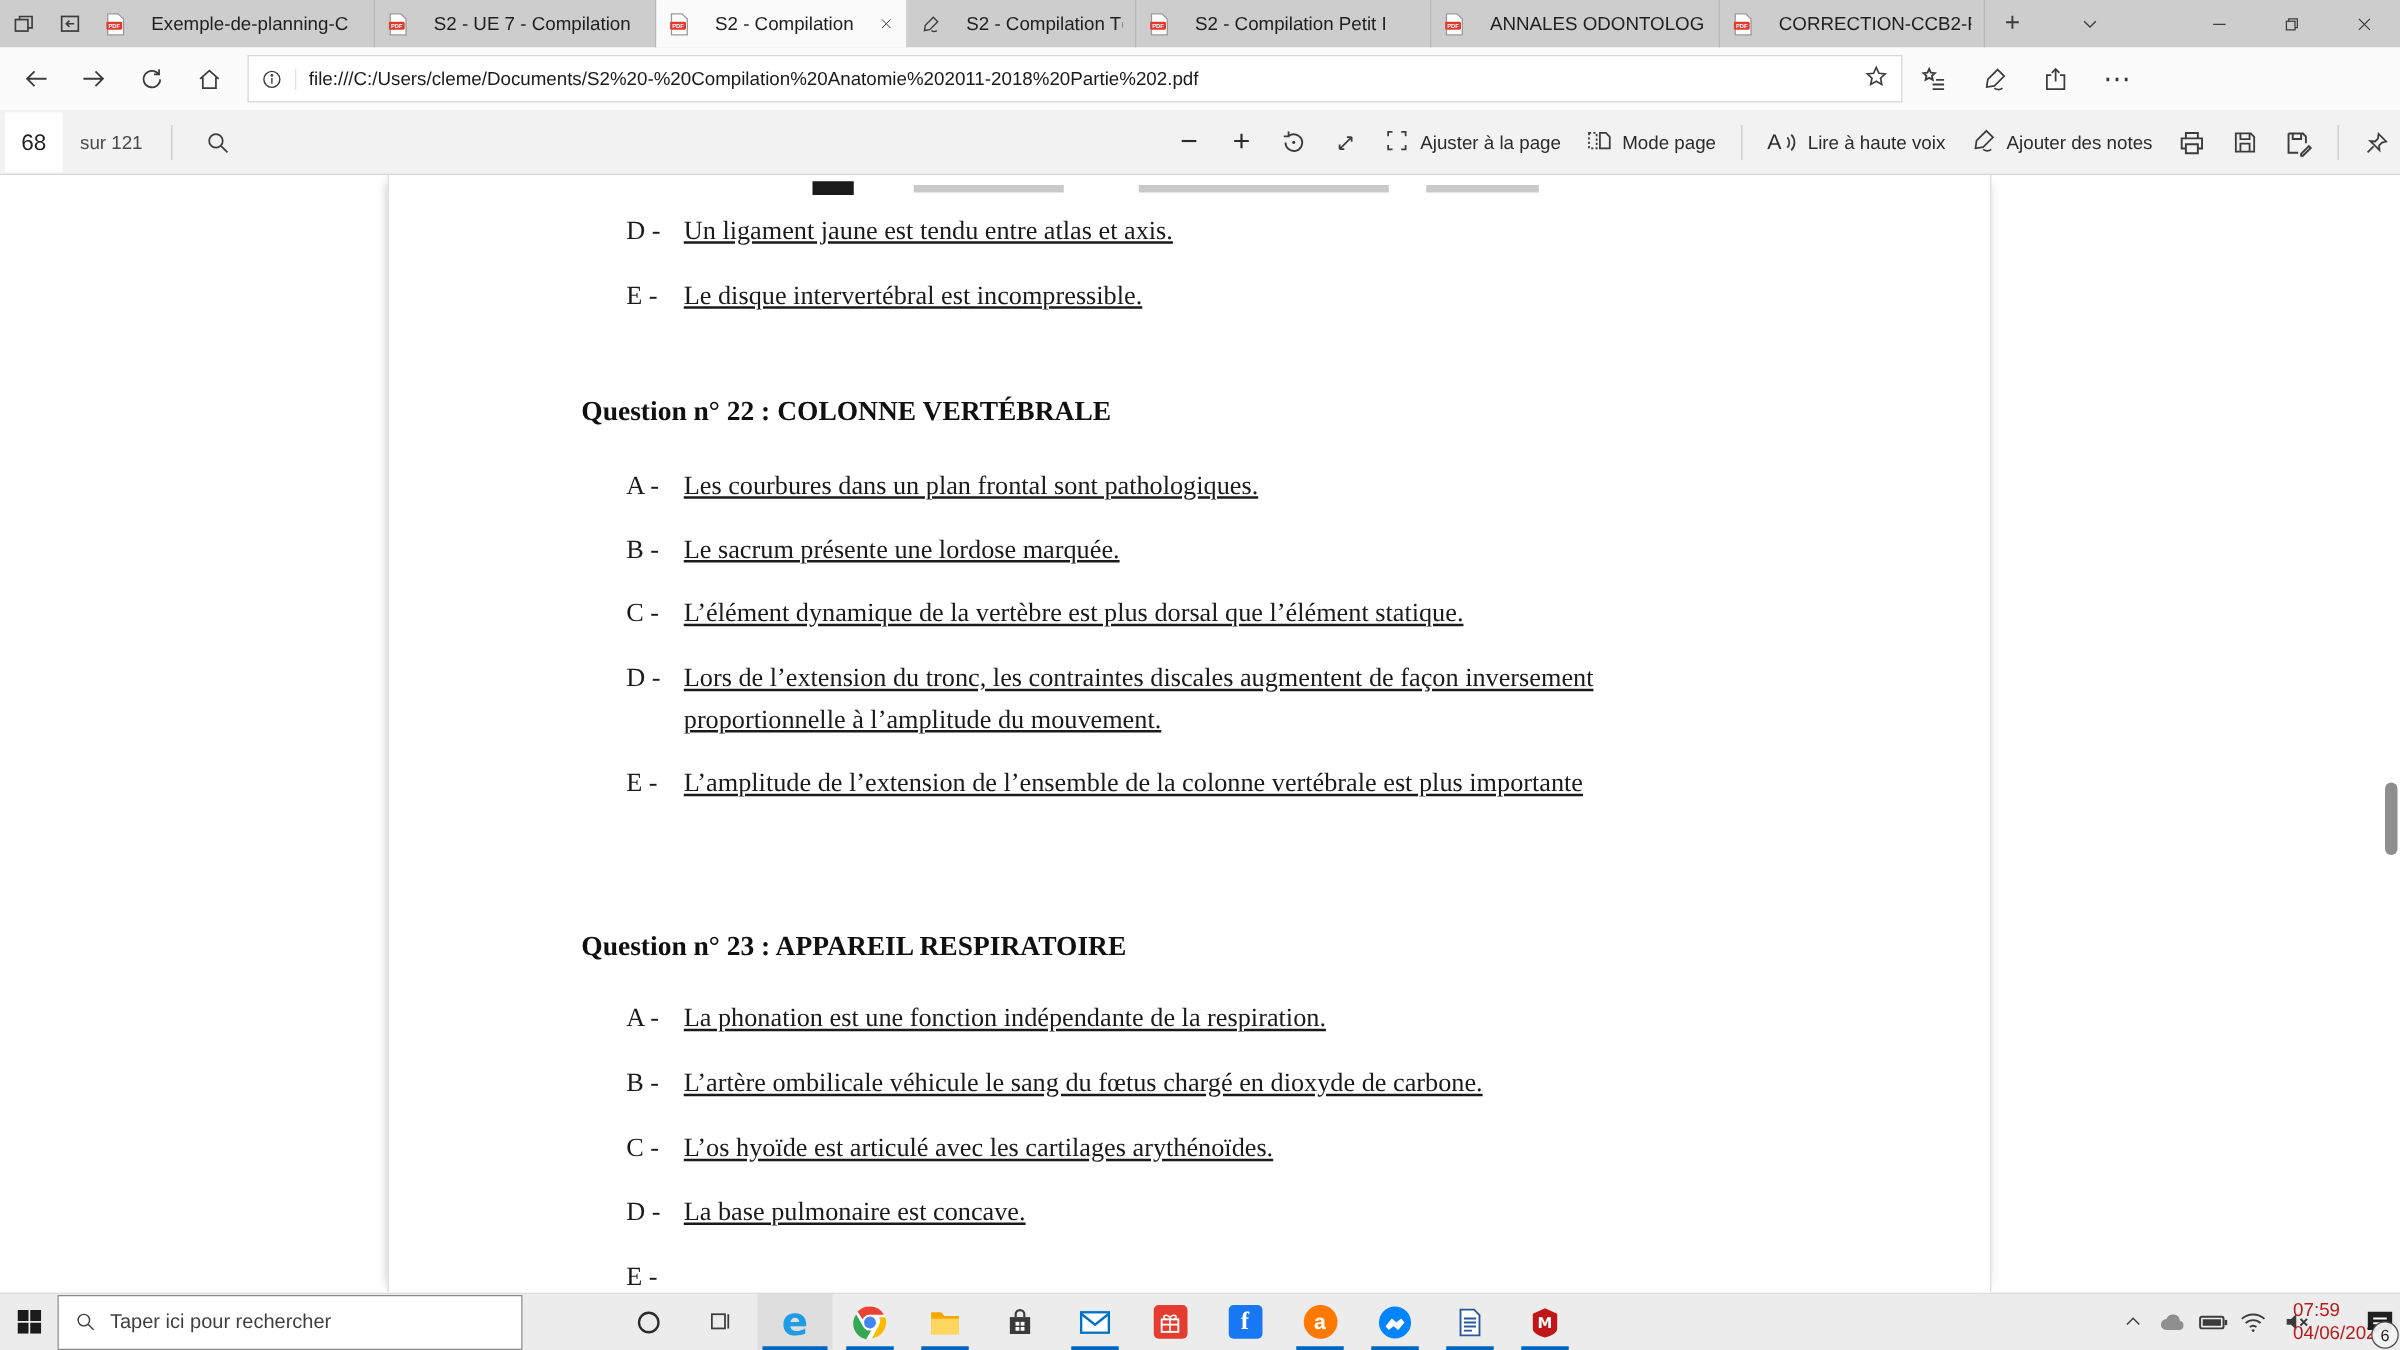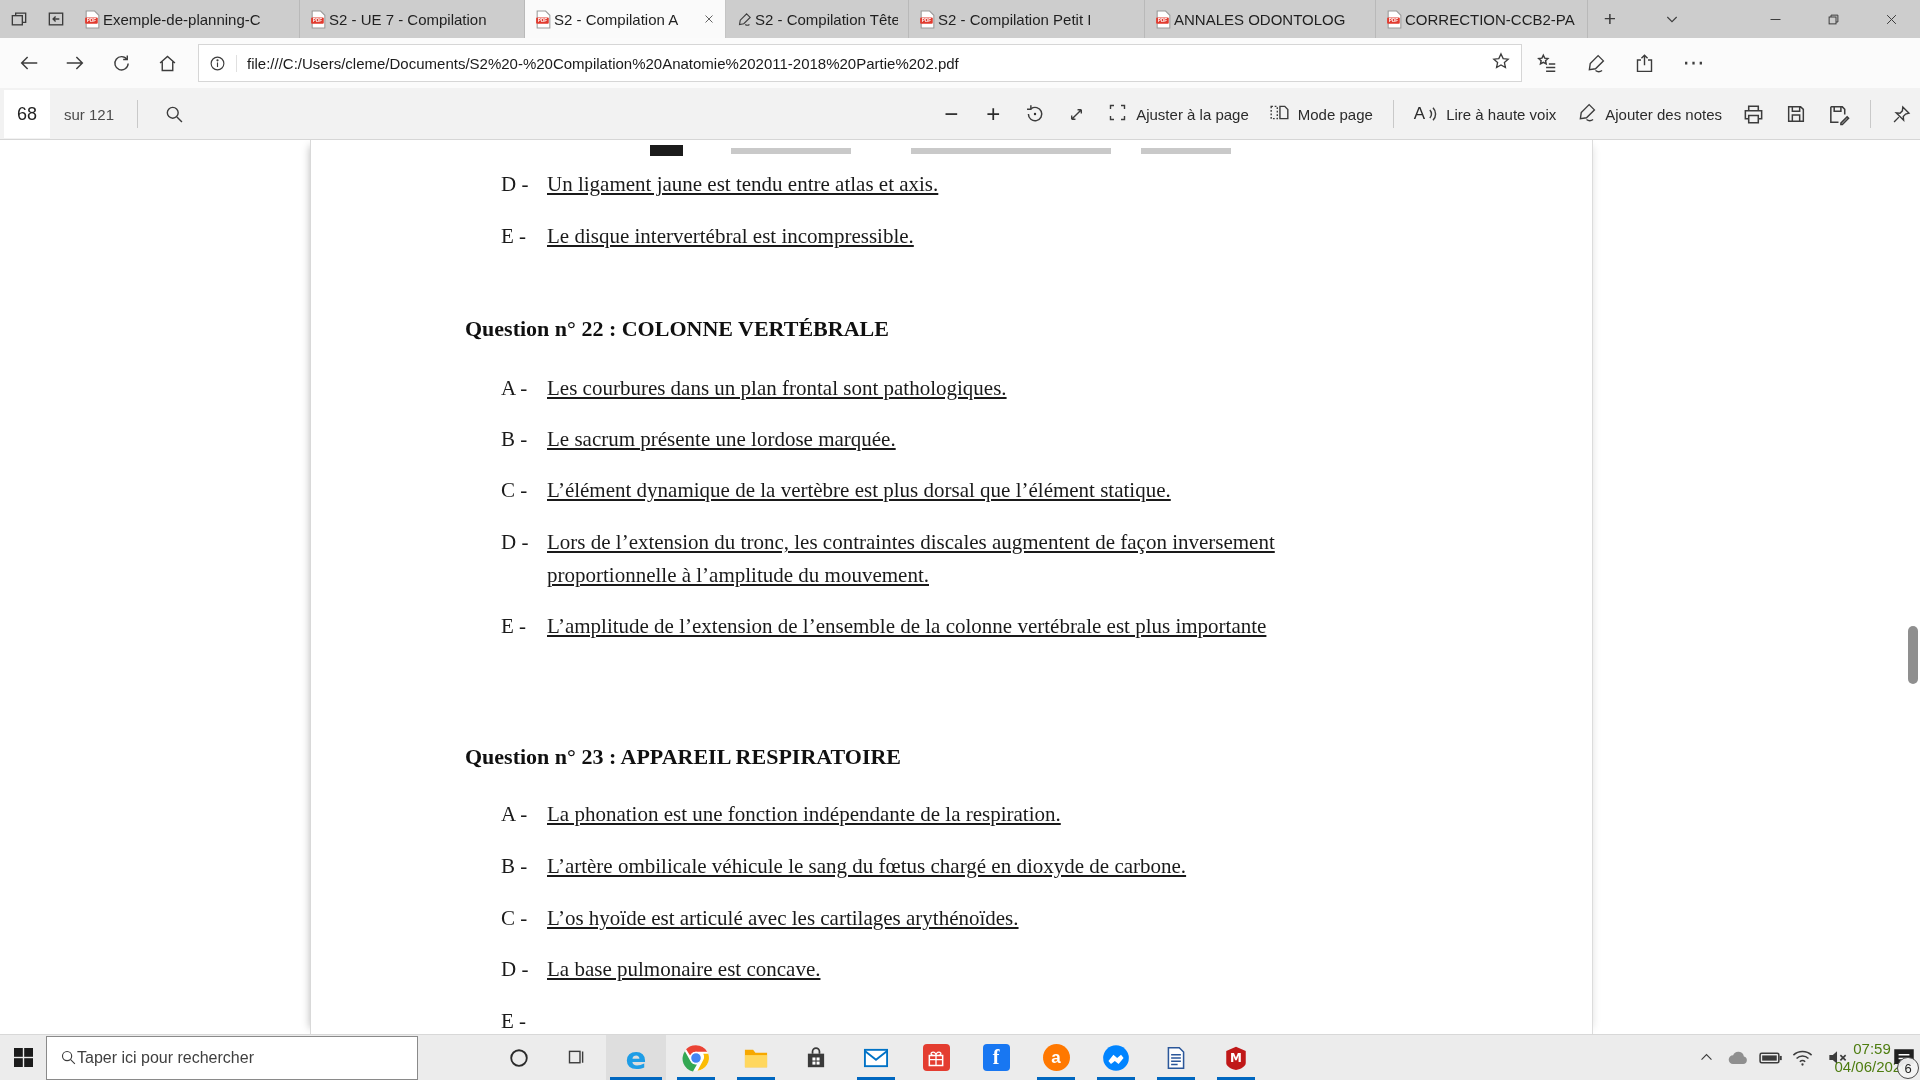--- a/index.html
+++ b/index.html
@@ -4,21 +4,21 @@
 <style>
   * { margin:0; padding:0; box-sizing:border-box; }
   html,body { width:1920px; height:1080px; overflow:hidden; background:#fff;
               font-family:"Liberation Sans", sans-serif; }
   #screen { position:relative; width:1920px; height:1080px; }
 
   
   .tabbar { height:38px; background:#cdcdcd; display:flex; align-items:stretch; }
   .tab-actions { display:flex; align-items:center; }
   .tab-action { width:37px; height:100%; display:flex; align-items:center; justify-content:center; }
-  .tab { display:flex; align-items:center; gap:2px; padding:0 10px; font-size:15px;
+  .tab { display:flex; align-items:center; gap:20px; padding:0 10px; font-size:15px;
          color:#1f1f1f; border-right:1px solid #b9b9b9; overflow:hidden; cursor:default; }
   .tab .title { white-space:nowrap; overflow:hidden; text-overflow:clip; flex:1; }
   .tab.active { background:#fafafa; border-right:1px solid #c4c4c4; }
   .tab-close { flex:none; display:flex; align-items:center; }
   .newtab, .tablist { width:44px; display:flex; align-items:center; justify-content:center;
          color:#3c3c3c; font-size:21px; }
   .tablist { width:52px; margin-left:14px; }
   .win-controls { margin-left:auto; display:flex; }
   .win-btn { width:58px; display:flex; align-items:center; justify-content:center; }
   svg.ic { stroke:#3c3c3c; fill:none; stroke-width:1.6; }
@@ -70,37 +70,37 @@
   .qtext span { display:block; white-space:nowrap;text-decoration:underline; }
   .scroll-thumb { position:absolute; right:2px; top:486px; width:10px; height:58px;
            background:#8f8f8f; border-radius:5px; }
 
   
   .taskbar { height:46px; background:#ececec; border-top:1px solid #d8d8d8;
              display:flex; align-items:stretch; }
   .tb-cell { position:relative; display:flex; align-items:center; justify-content:center; }
   .start { width:46px; }
   .tb-search { width:372px; height:44px; align-self:center; background:#fff;
-               border:1px solid #8a8a8a; display:flex; align-items:center; 
+               border:1px solid #8a8a8a; display:flex; align-items:center; gap:11px;
                padding-left:13px; }
   .tb-search input { border:none; outline:none; flex:1; font-size:16px; color:#3f3f3f;
                background:transparent; font-family:"Liberation Sans",sans-serif; }
   .tb-search input::placeholder { color:#3f3f3f; opacity:1; }
   .cortana { width:54px; margin-left:74px; }
   .taskview { width:60px; }
   .app { width:60px; }
   .app .openline { position:absolute; bottom:0; left:11px; right:11px; height:3px; background:#0067c0; }
   .app.active { background:rgba(0,0,0,.06); }
   .app.active .openline { left:4px; right:4px; }
   .applogo-e { font-size:31px; font-weight:bold; color:#1e9de6; font-family:"DejaVu Sans",sans-serif; }
   .tile { width:27px; height:27px; border-radius:4px; display:flex; align-items:center;
           justify-content:center; color:#fff; font-weight:bold; }
   .tray { margin-left:auto; display:flex; align-items:stretch; }
   .tray .tb-cell { width:32px; }
-  .clock { width:96px; font-size:15px; color:#4d7c0f; text-align:center; line-height:18px; }
+  .clock { width:96px; font-size:15px; color:#b91c1c; text-align:left; line-height:18px; }
   .notif { width:52px; }
   .badge { position:absolute; right:1px; bottom:1px; width:22px; height:22px; border-radius:50%;
            background:rgba(243,243,243,.95); border:1.5px solid #4a4a4a; color:#222;
            font-size:13px; display:flex; align-items:center; justify-content:center; }
 </style>
 </head>
 <body>
 
 <div id="screen">
 

